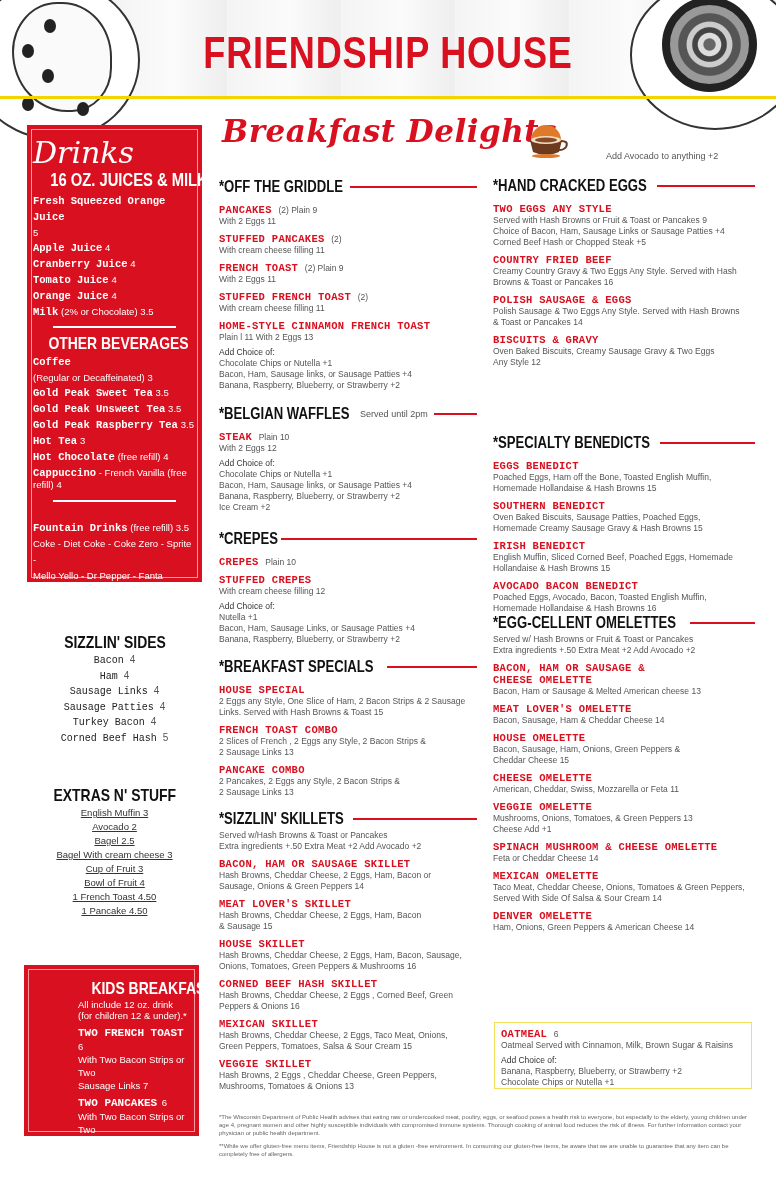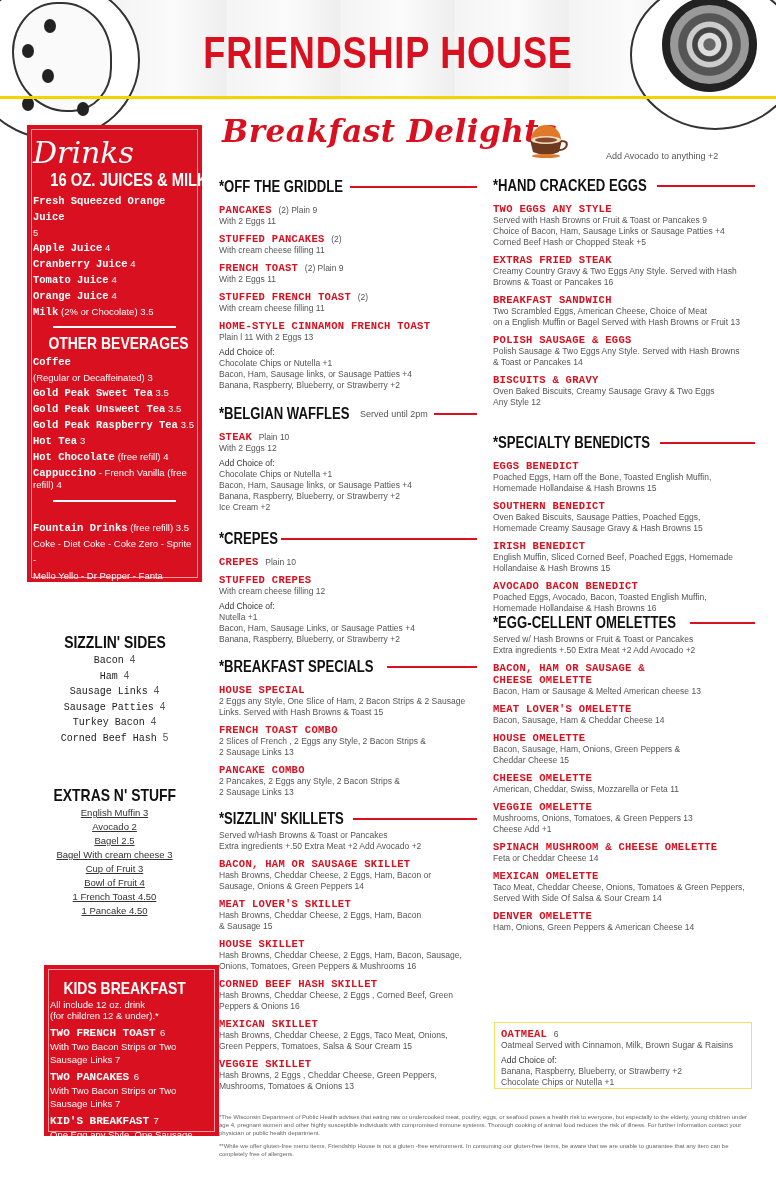--- a/index.html
+++ b/index.html
@@ -19,21 +19,21 @@
   .berry { position: absolute; width: 12px; height: 14px; border-radius: 50%; background: #222; }
   .sketch-right { position: absolute; left: 630px; top: -20px; width: 170px; height: 150px;
     border: 2px solid #333; border-radius: 50%; background: #fff; }
   .sketch-right .cup { position: absolute; left: 30px; top: 15px; width: 95px; height: 95px;
     border: 8px solid #222; border-radius: 50%;
     background: radial-gradient(circle, #666 0 10%, #ddd 12% 20%, #444 22% 30%, #ccc 32% 40%, #555 42% 55%, #999 57% 100%); }
 
   .red-box { position: absolute; background: #d8101f; color: #fff; }
   .red-box .inner { position: absolute; left: 4px; top: 4px; right: 4px; bottom: 4px; border: 1px solid #ff9aa0; }
   .drinks { left: 27px; top: 125px; width: 175px; height: 457px; }
-  .kids { left: 44px; top: 965px; width: 175px; height: 171px; }
+  .kids { left: 24px; top: 965px; width: 175px; height: 171px; padding-left: 48px; }
   .box-content { position: relative; text-align: left; padding: 0 6px; }
   .script-title { font-family: "DejaVu Serif", serif; font-style: italic; font-size: 30px; color: #fff; }
   .cond-head { font-family: "Liberation Sans", sans-serif; font-weight: 700; font-size: 17px;
     display: inline-block; transform: scaleX(0.82); white-space: nowrap; }
   .slab { font-family: "Liberation Mono", monospace; font-weight: 700; font-size: 10.5px; }
   .sm { font-family: "Liberation Sans", sans-serif; font-weight: 400; font-size: 9.5px; }
   .dline { font-size: 10px; line-height: 15px; }
   .wrule { height: 2px; background: #fff; margin: 6px 20px; }
 
   .side-section { position: absolute; left: 27px; width: 175px; text-align: center; color: #222; }
@@ -309,28 +309,23 @@
       <span class="sec-title">*HAND CRACKED EGGS</span>
       <span class="sec-rule" style="margin-left:-24px;"></span>
     </div>
   <div class="item">
       <div class="item-name">TWO EGGS ANY STYLE</div>
       <div class="desc">Served with Hash Browns or Fruit &amp; Toast or Pancakes 9</div>
       <div class="desc">Choice of Bacon, Ham, Sausage Links or Sausage Patties +4</div>
       <div class="desc">Corned Beef Hash or Chopped Steak +5</div>
     </div>
   <div class="item">
-      <div class="item-name">EXTRAS FRIED STEAK</div>
+      <div class="item-name">COUNTRY FRIED BEEF</div>
       <div class="desc">Creamy Country Gravy &amp; Two Eggs Any Style. Served with Hash</div>
       <div class="desc">Browns &amp; Toast or Pancakes 16</div>
-    </div>
-  <div class="item">
-      <div class="item-name">BREAKFAST SANDWICH</div>
-      <div class="desc">Two Scrambled Eggs, American Cheese, Choice of Meat</div>
-      <div class="desc">on a English Muffin or Bagel Served with  Hash Browns or Fruit  13</div>
     </div>
   <div class="item">
       <div class="item-name">POLISH SAUSAGE &amp; EGGS</div>
       <div class="desc">Polish Sausage &amp; Two Eggs Any Style. Served with Hash Browns</div>
       <div class="desc">&amp; Toast or Pancakes 14</div>
     </div>
   <div class="item">
       <div class="item-name">BISCUITS &amp; GRAVY</div>
       <div class="desc">Oven Baked Biscuits, Creamy Sausage Gravy &amp; Two Eggs</div>
       <div class="desc">Any Style 12</div>

